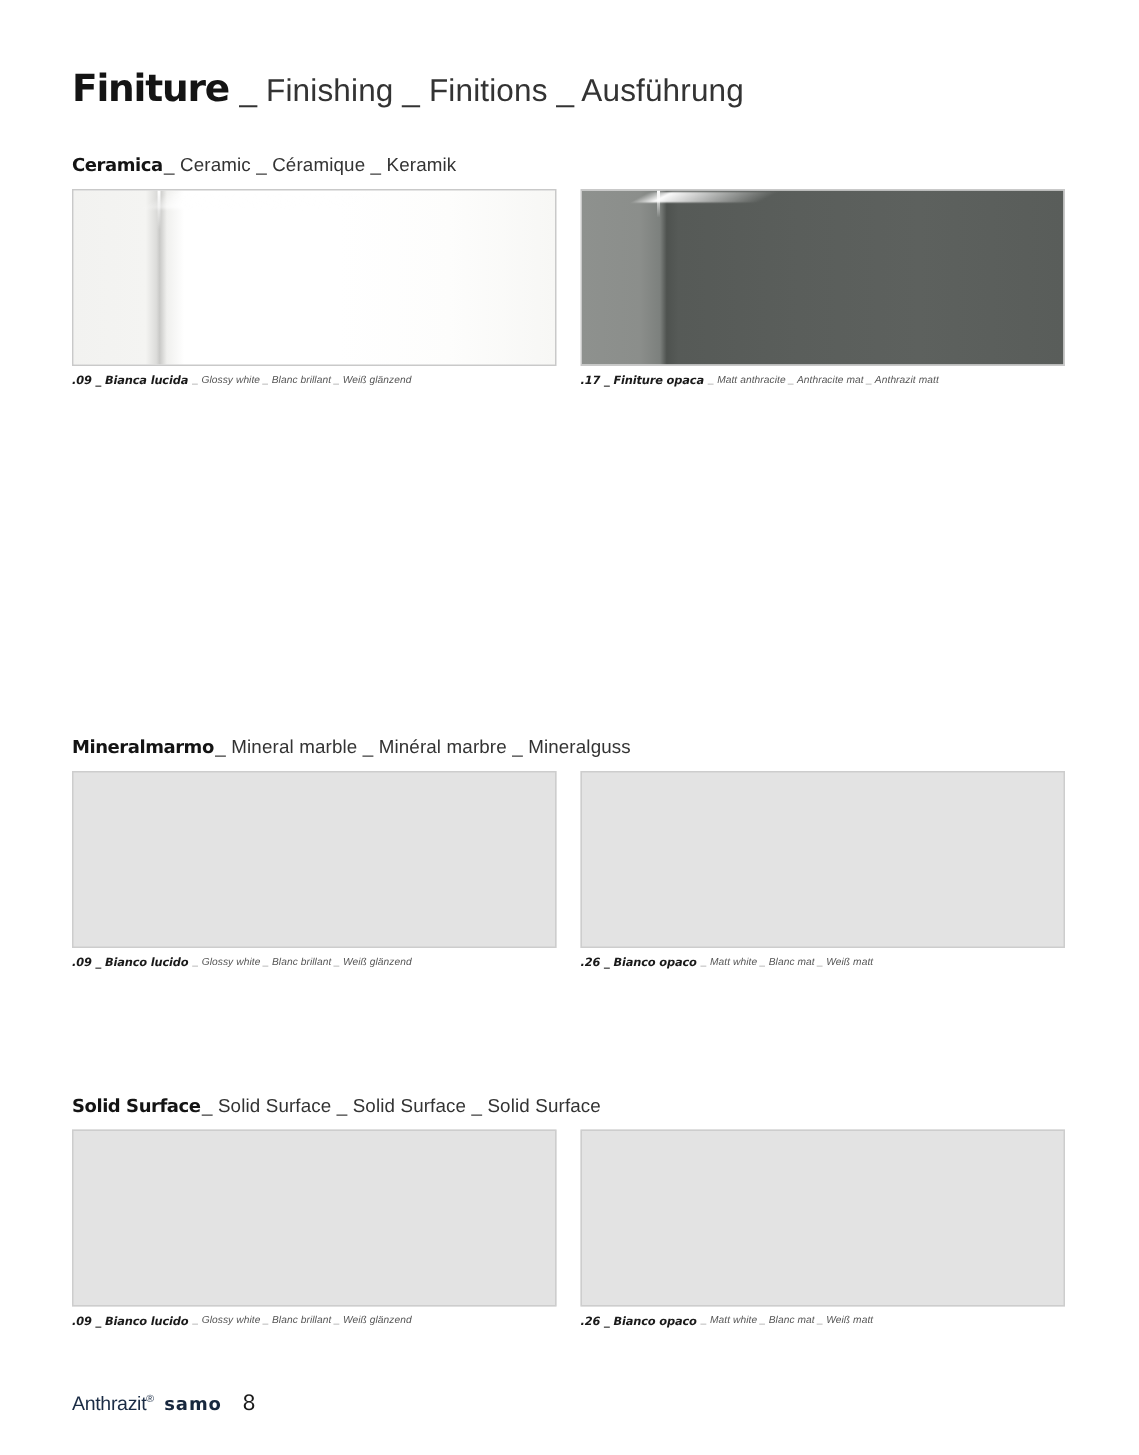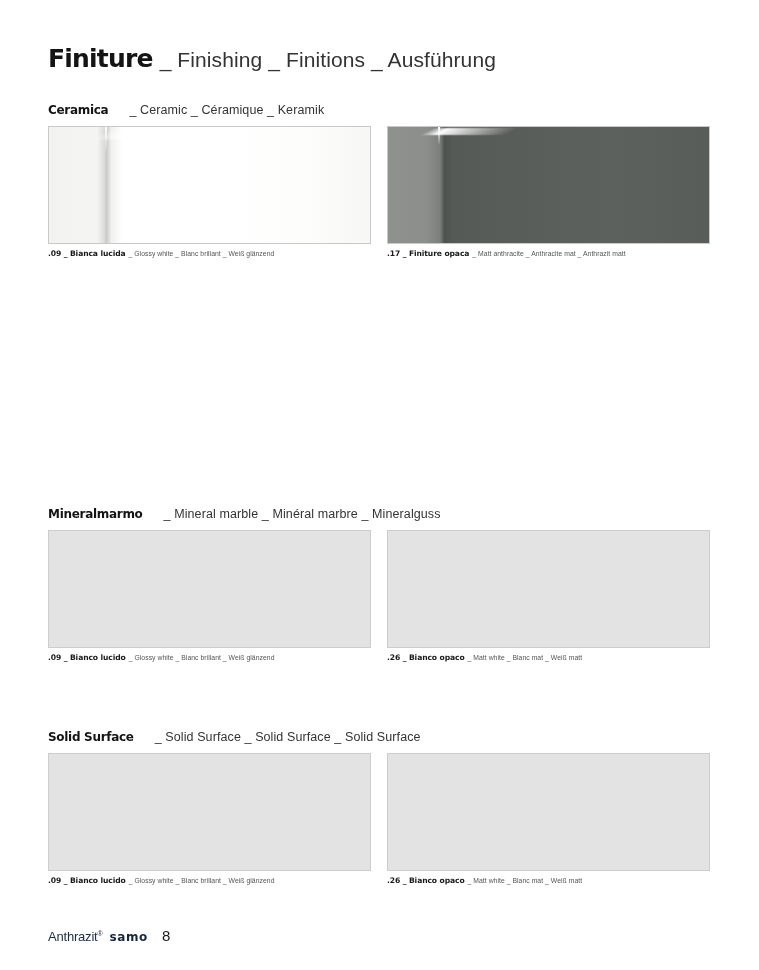--- a/index.html
+++ b/index.html
@@ -68,21 +68,21 @@
     font-weight: 700;
     font-size: 12px;
     letter-spacing: -0.3px;
     color: #141414;
   }
   .section-trans {
     font-family: "Liberation Sans", sans-serif;
     font-weight: 400;
     font-size: 12.5px;
     color: #333333;
-    margin-left: 21px;
+    margin-left: 1px;
     letter-spacing: 0.1px;
   }
 
   
   .swatch-row {
     display: flex;
     gap: 16px;
   }
   .swatch-cell {
     width: 323px;
@@ -207,20 +207,21 @@
     border: 1px solid #cdcdcd;
   }
 
   
   .caption {
     display: flex;
     align-items: flex-start;
     white-space: nowrap;
     margin-top: 6px;
     line-height: 1.1;
+    font-style: italic;
   }
   .cap-code {
     font-family: "DejaVu Sans", sans-serif;
     font-weight: 700;
     font-size: 7.6px;
     letter-spacing: -0.1px;
     color: #1a1a1a;
   }
   .cap-trans {
     font-family: "Liberation Sans", sans-serif;
@@ -301,21 +302,21 @@
         </div>
         <div class="caption">
           <span class="cap-code">.17 _ Finiture opaca</span>
           <span class="cap-trans">_ Matt anthracite _ Anthracite mat _ Anthrazit matt</span>
         </div>
       </div>
     </div>
 
   </div>
 
-  <div class="section" style="top:507px;">
+  <div class="section" style="top:491px;">
     <div class="section-head">
       <span class="section-name">Mineralmarmo</span>
       <span class="section-trans">_ Mineral marble _ Minéral marbre _ Mineralguss</span>
     </div>
 
     <div class="swatch-row">
       <div class="swatch-cell">
         <div class="swatch sw-plain"></div>
         <div class="caption">
           <span class="cap-code">.09 _ Bianco lucido</span>

